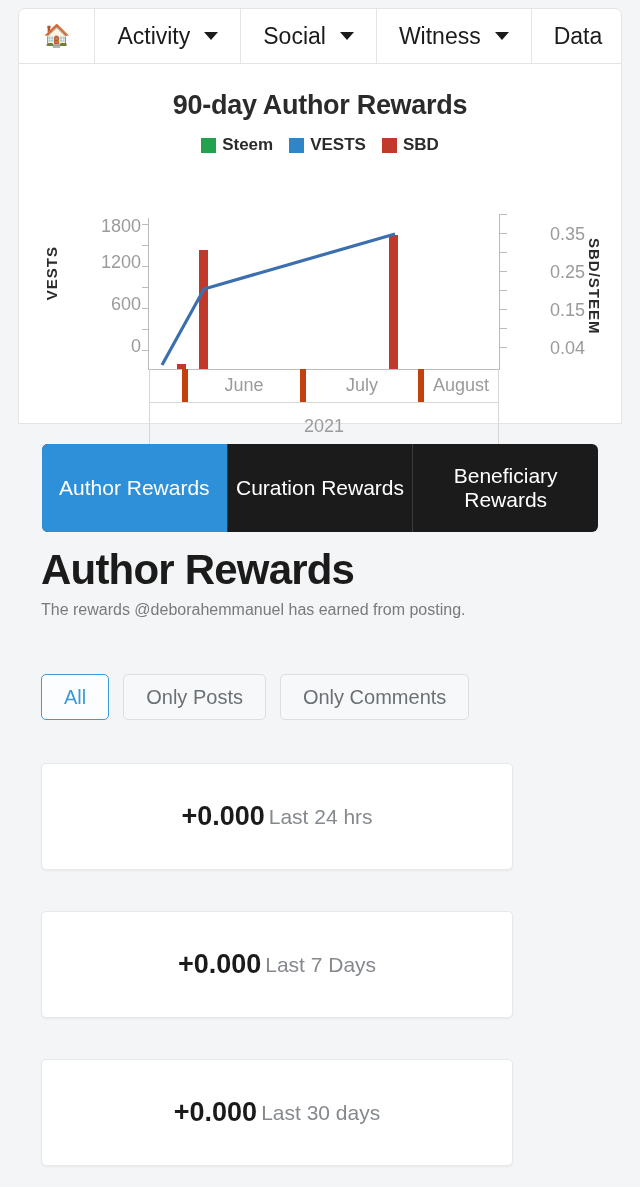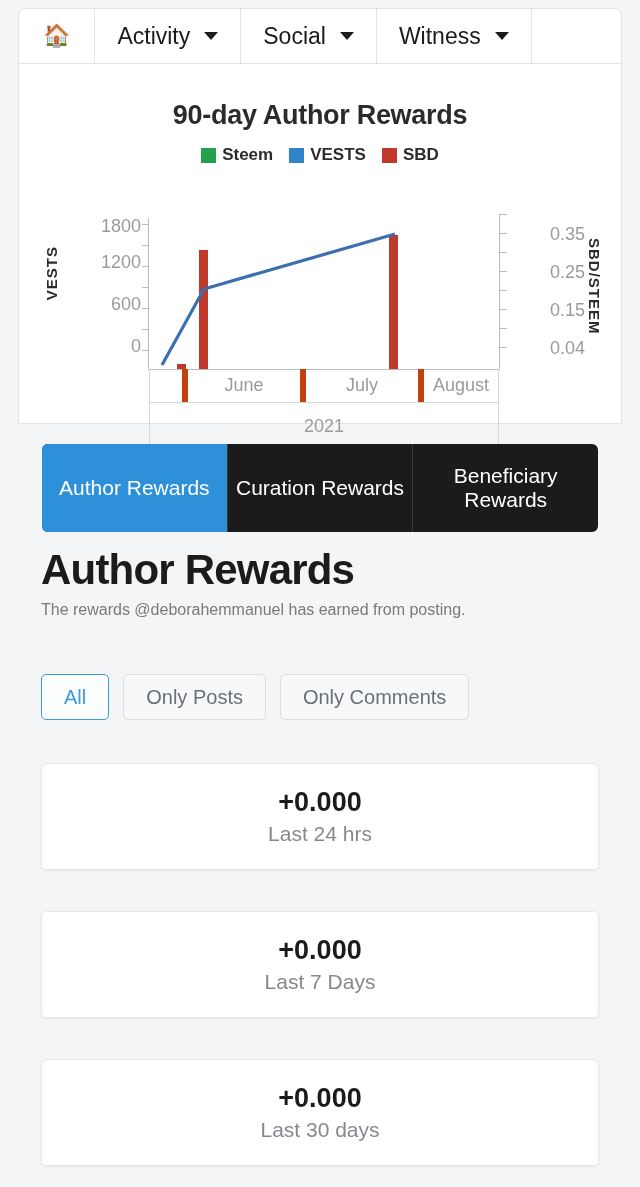--- a/index.html
+++ b/index.html
@@ -41,21 +41,21 @@
   
   .chart-card {
     position: absolute; top: 64px; left: 18px; right: 18px; height: 360px;
     background: #fff;
     border: 1px solid #e2e4e6;
     border-top: none;
   }
   .chart-title {
     text-align: center;
     font-size: 27px; font-weight: bold; color: #2b2b2b;
-    margin-top: 36px;
+    margin-top: 26px;
     letter-spacing: -0.3px;
   }
   .legend {
     display: flex; justify-content: center; align-items: flex-end;
     gap: 16px; margin-top: 14px;
   }
   .legend-item { display: flex; align-items: center; gap: 6px; }
   .legend-swatch { width: 15px; height: 15px; display: block; }
   .legend-label { font-size: 17px; font-weight: bold; color: #2b2b2b; }
 
@@ -142,26 +142,26 @@
     height: 46px; padding: 7px 22px;
     display: flex; align-items: center; justify-content: center;
     font-size: 20px; color: #6b7075;
     background: #f7f8f9;
     border: 1px solid #dcdfe2; border-radius: 5px;
   }
   .filter-btn.active { color: #3c9bd6; border-color: #3c9bd6; background: #fcfdfe; }
 
   
   .stat-card {
-    position: absolute; left: 41px; width: 558px; height: 107px;
+    position: absolute; left: 41px; width: 472px; height: 107px;
     background: #ffffff;
     border: 1px solid #e6e8ea;
     border-radius: 5px;
     box-shadow: 0 1px 2px rgba(0,0,0,0.05);
-    display: flex; flex-direction: column;
+    display: flex; flex-direction: row;
     align-items: center; justify-content: center;
     gap: 4px;
   }
   .stat-value { font-size: 27px; font-weight: bold; color: #1b1b1b; }
   .stat-label { font-size: 21px; color: #85898d; }
 </style>
 </head>
 <body>
 
 <div class="navbar">
@@ -172,20 +172,23 @@
     <span>Activity</span>
     <span class="caret"></span>
   </div>
   <div class="nav-item">
     <span>Social</span>
     <span class="caret"></span>
   </div>
   <div class="nav-item">
     <span>Witness</span>
     <span class="caret"></span>
+  </div>
+  <div class="nav-item">
+    <span>Data</span>
   </div>
 </div>
 
 <div class="chart-card">
 
   <div class="chart-title">90-day Author Rewards</div>
 
   <div class="legend">
     <div class="legend-item">
       <span class="legend-swatch" style="background:#22a24c"></span>

